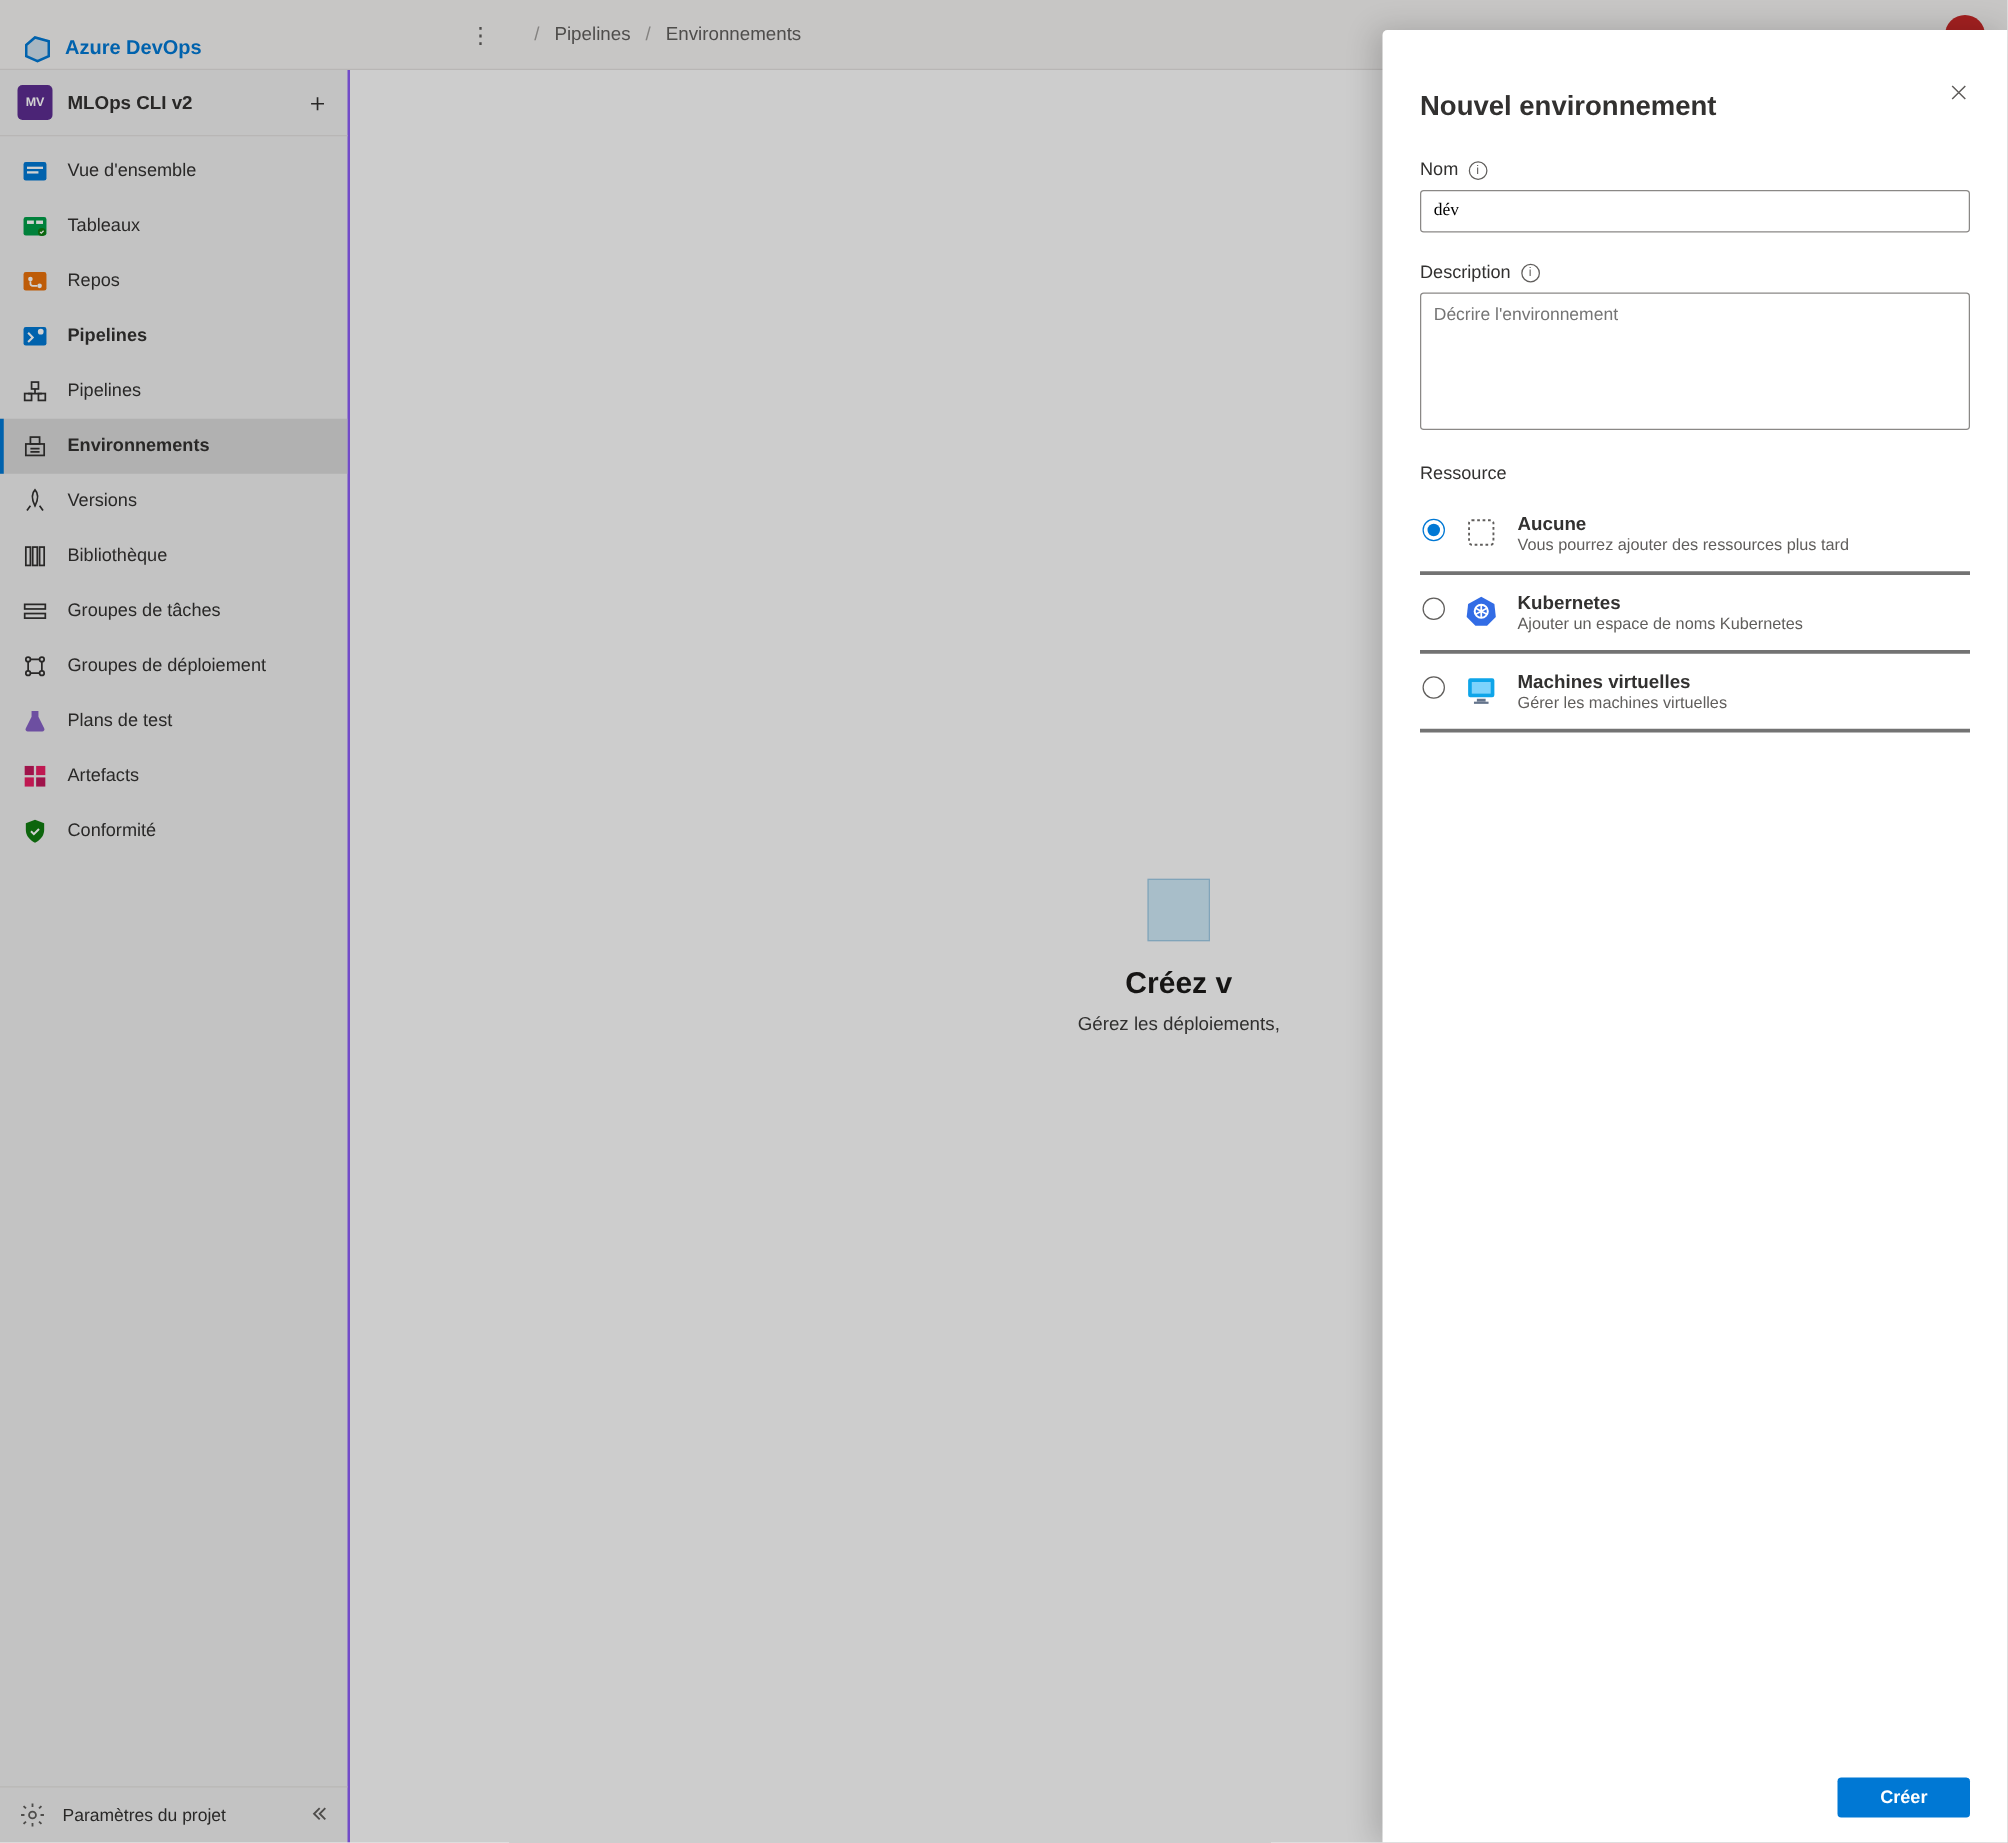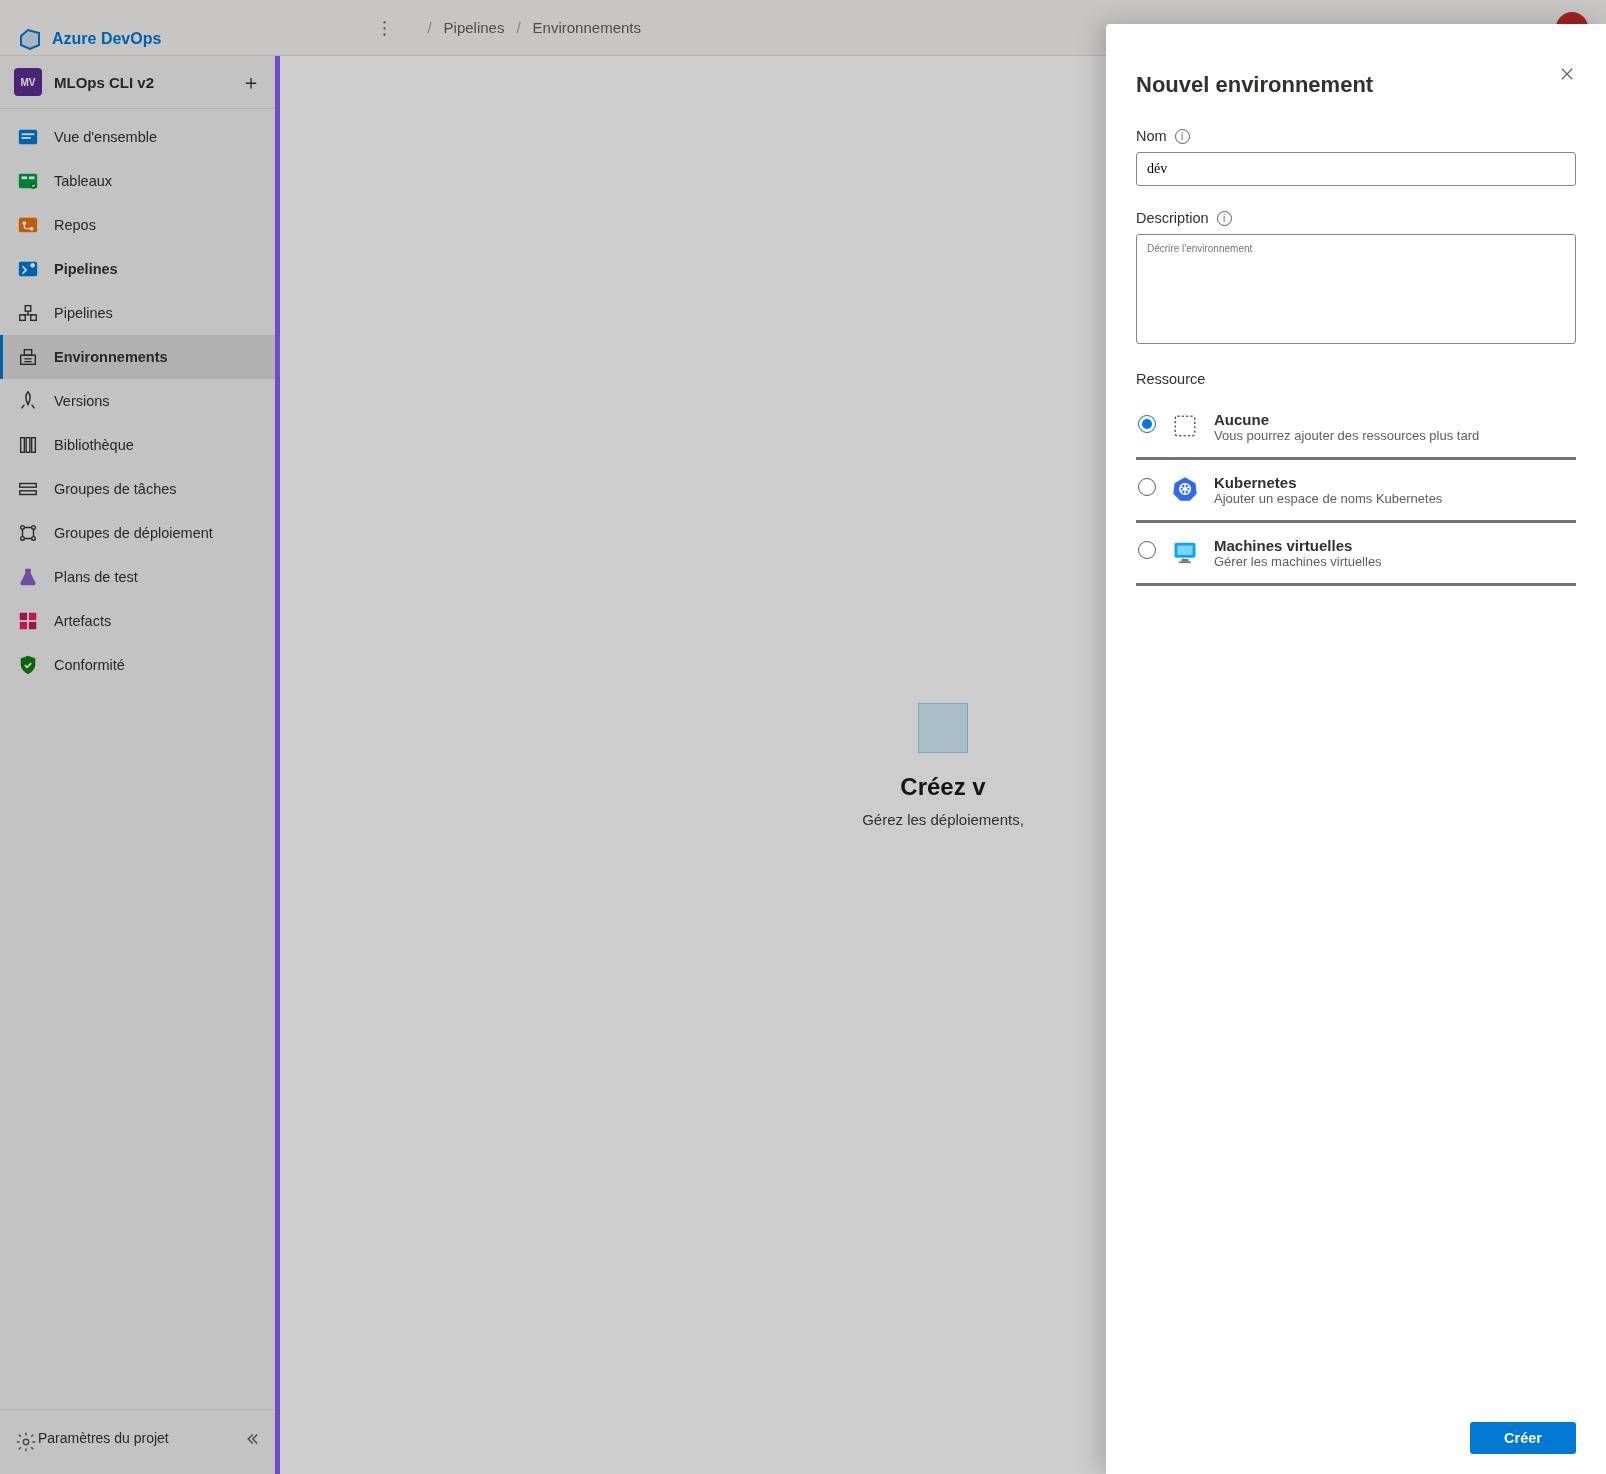--- a/index.html
+++ b/index.html
@@ -60,21 +60,21 @@
     background: #c62828;
   }
   
   .body-row {
     display: flex;
     height: calc(100% - 56px);
   }
   .sidebar {
     width: 280px;
     background: #eeeeee;
-    border-right: 5px solid #8b5cf6;
+    border-right: 2px solid #8b5cf6;
     display: flex;
     flex-direction: column;
   }
   .project-header {
     display: flex;
     align-items: center;
     padding: 12px 14px;
     gap: 12px;
     border-bottom: 1px solid #e1dfdd;
   }
@@ -133,22 +133,24 @@
   }
   .nav-icon {
     width: 24px; height: 24px;
     display: flex;
     align-items: center;
     justify-content: center;
   }
   .nav-icon svg { width: 22px; height: 22px; }
   .sidebar-footer {
     border-top: 1px solid #e1dfdd;
-    padding: 20px 14px;
-    display: flex;
+    padding: 10px 14px;
+    display: flex;
+    align-items: center;
+    gap: 12px;
     cursor: pointer;
   }
   .sidebar-footer .collapse {
     margin-left: auto;
     color: #605e5c;
   }
   
   .main {
     flex: 1;
     background: #fafafa;
@@ -239,21 +241,21 @@
     padding: 0 10px;
     font-size: 14px;
     font-family: Liberation Serif, serif;
   }
   .text-area {
     width: 100%;
     height: 110px;
     border: 1px solid #8a8886;
     border-radius: 3px;
     padding: 8px 10px;
-    font-size: 10px;
+    font-size: 14px;
     resize: none;
     font-family: inherit;
   }
   .section-label {
     font-size: 14.5px;
     margin-bottom: 10px;
   }
   .resource-list { border-top: none; }
   .resource-row {
     display: flex;

